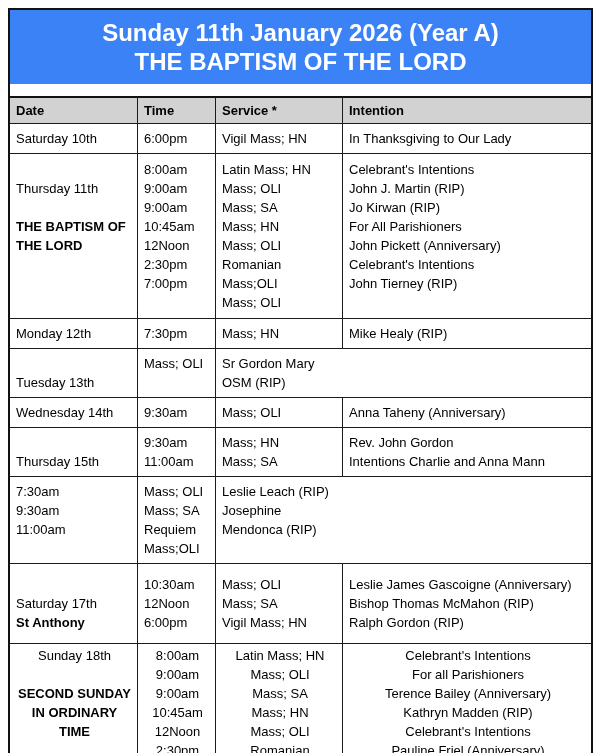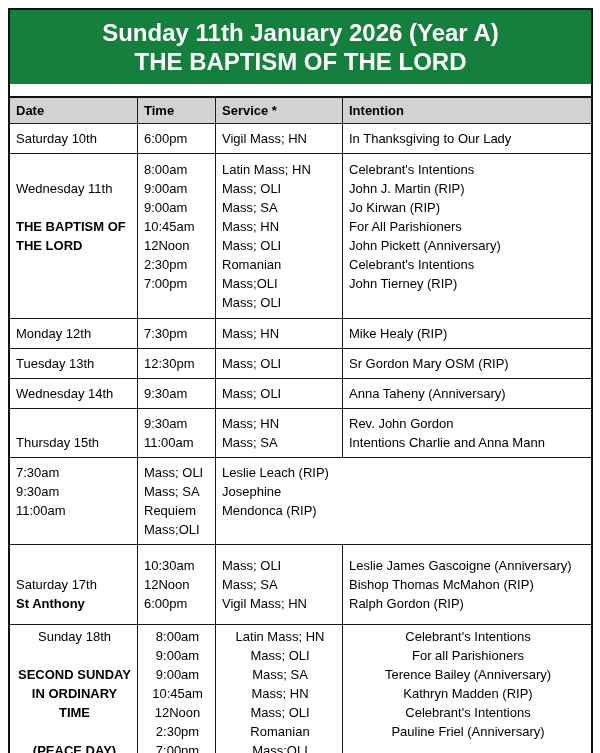--- a/index.html
+++ b/index.html
@@ -12,21 +12,21 @@
   .sheet { padding: 8px; box-sizing: border-box; width: 600px; height: 753px; }
 
   .tbl {
     width: 585px;
     border: 2px solid #121212;
     box-sizing: border-box;
     background: #fff;
   }
 
   .main-header {
-    background: #15803d;
+    background: #3b82f6;
     color: #ffffff;
     text-align: center;
     font-weight: bold;
     font-size: 24px;
     line-height: 29px;
     padding: 8px 6px;
   }
 
   .col-header {
     display: grid;
@@ -96,21 +96,21 @@
           <div class="cell">
             <div class="vl">Vigil Mass; HN</div>
           </div>
           <div class="cell">
             <div class="vl">In Thanksgiving to Our Lady</div>
           </div>
         </div>
         <div class="row pad-md">
           <div class="cell date">
             <div class="dl"></div>
-            <div class="dl">Wednesday 11th</div>
+            <div class="dl">Thursday 11th</div>
             <div class="dl"></div>
             <div class="dl bold">THE BAPTISM OF</div>
             <div class="dl bold">THE LORD</div>
           </div>
           <div class="cell">
             <div class="vl">8:00am</div>
             <div class="vl">9:00am</div>
             <div class="vl">9:00am</div>
             <div class="vl">10:45am</div>
             <div class="vl">12Noon</div>
@@ -148,23 +148,20 @@
           </div>
           <div class="cell">
             <div class="vl">Mike Healy (RIP)</div>
           </div>
         </div>
         <div class="row pad-s">
           <div class="cell date center">
             <div class="dl">Tuesday 13th</div>
           </div>
           <div class="cell">
-            <div class="vl">12:30pm</div>
-          </div>
-          <div class="cell">
             <div class="vl">Mass; OLI</div>
           </div>
           <div class="cell">
             <div class="vl">Sr Gordon Mary OSM (RIP)</div>
           </div>
         </div>
         <div class="row pad-s">
           <div class="cell date center">
             <div class="dl">Wednesday 14th</div>
           </div>

